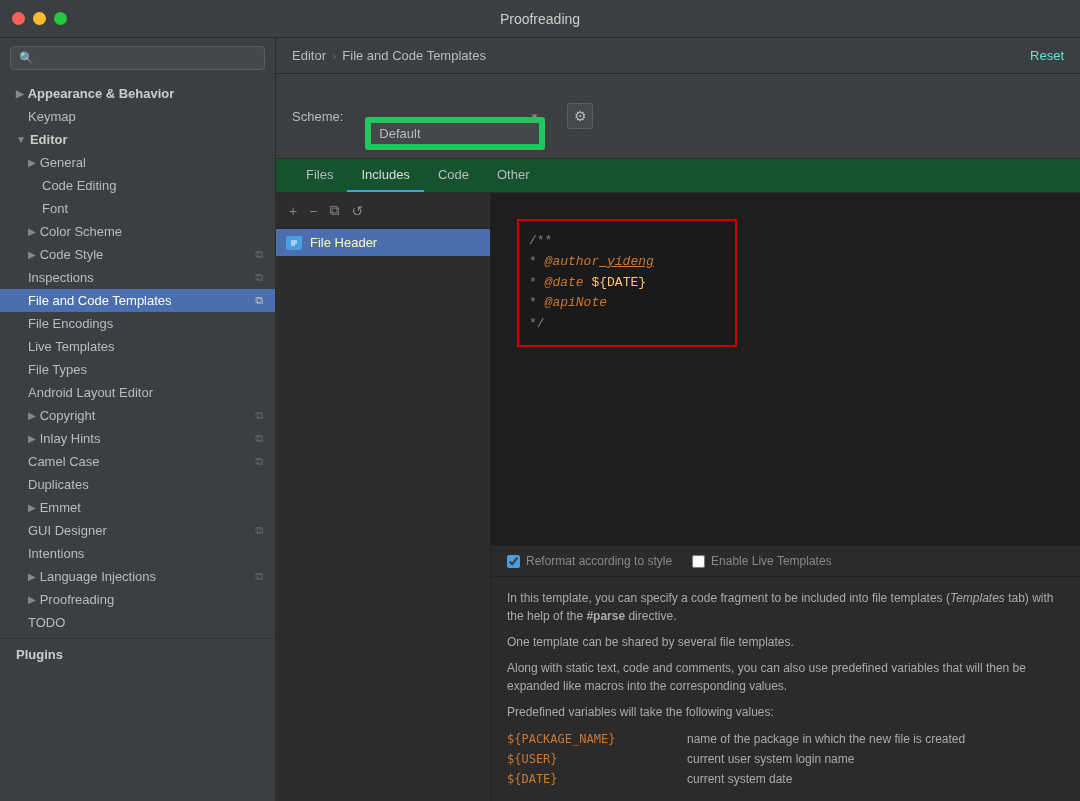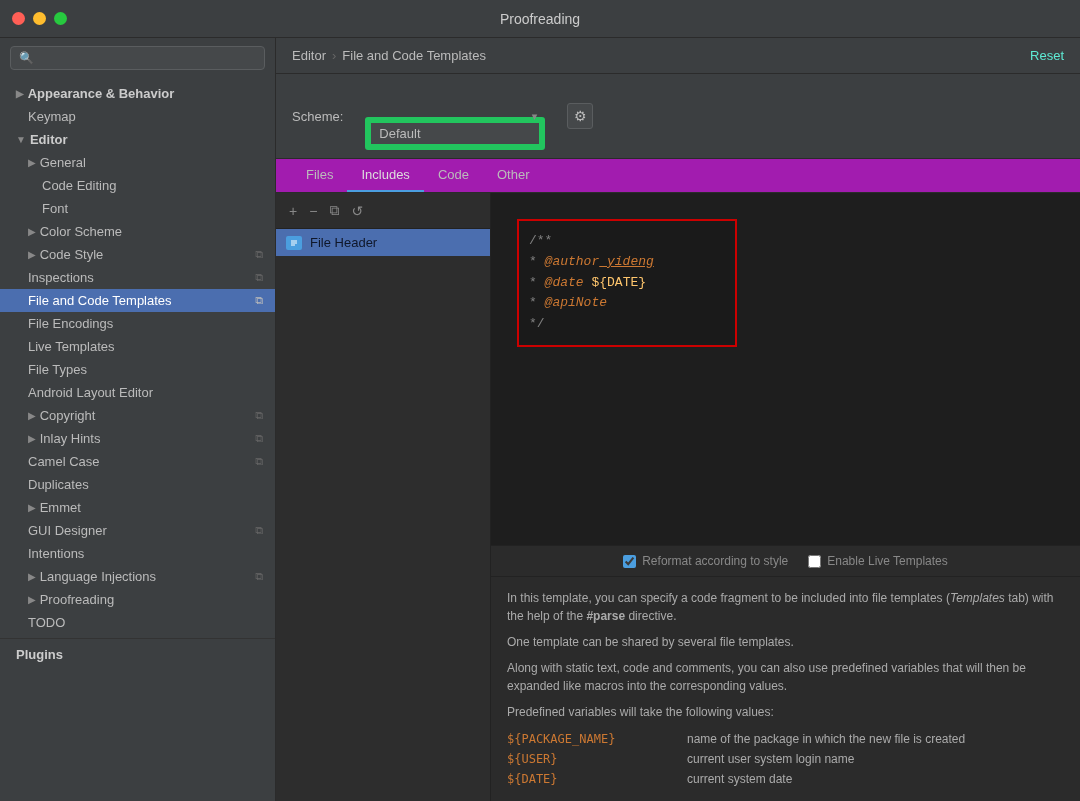--- a/index.html
+++ b/index.html
@@ -179,21 +179,21 @@
       border-radius: 3px;
       cursor: pointer;
       display: flex;
       align-items: center;
       justify-content: center;
       font-size: 14px;
     }
 
     
     .tabs-row {
-      background: #a21caf;
+      background: #14532d;
       display: flex;
       border-bottom: 1px solid #2b2b2b;
       padding: 0 16px;
     }
     .tab {
       padding: 8px 14px;
       cursor: pointer;
       color: #bbbbbb;
       font-size: 13px;
       border-bottom: 2px solid transparent;
@@ -244,21 +244,21 @@
       padding: 6px 10px;
       cursor: pointer;
       display: flex;
       align-items: center;
       gap: 8px;
       color: #bbbbbb;
       font-size: 13px;
     }
     .template-item.active {
       background: #4b6eaf;
-      color: #0f172a;
+      color: #fef9c3;
     }
     .template-icon {
       width: 16px;
       height: 14px;
       background: #4b9edf;
       border-radius: 2px;
       flex-shrink: 0;
       display: flex;
       align-items: center;
       justify-content: center;
@@ -300,21 +300,20 @@
     .c-text { color: #a9b7c6; }
 
     
     .checkbox-row {
       padding: 8px 16px;
       display: flex;
       align-items: center;
       gap: 20px;
       background: #2b2b2b;
       border-top: 1px solid #222;
-      justify-content: center;
     }
     .checkbox-label {
       display: flex;
       align-items: center;
       gap: 6px;
       color: #888;
       font-size: 12px;
     }
     .checkbox-label input[type=checkbox] {
       accent-color: #4b9edf;

